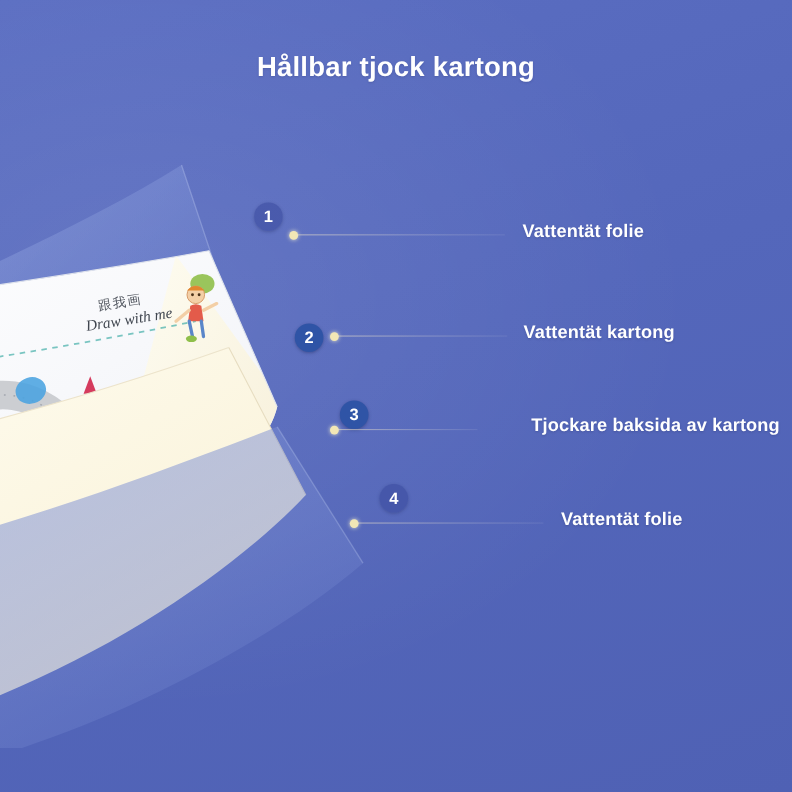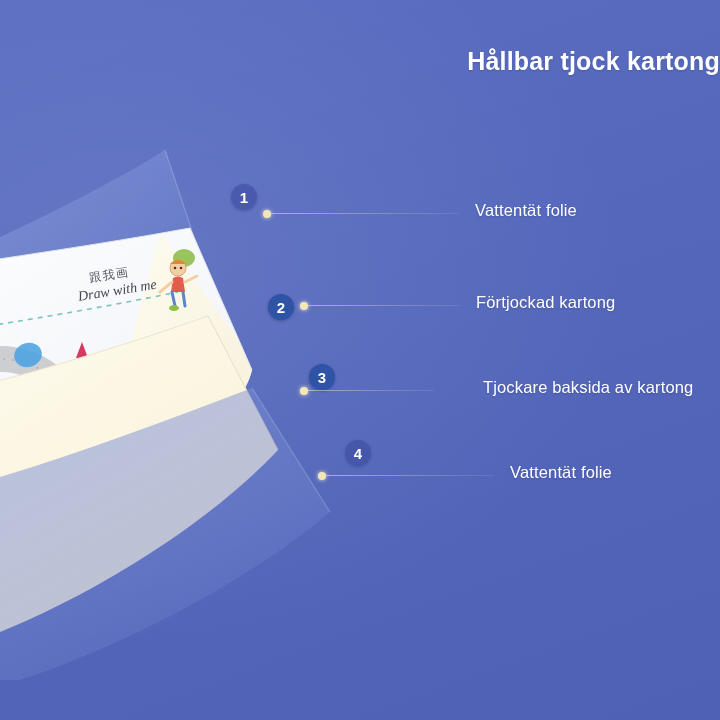--- a/index.html
+++ b/index.html
@@ -23,21 +23,21 @@
       radial-gradient(120% 90% at 18% 38%, rgba(255,255,255,0.085) 0%, rgba(255,255,255,0.0) 58%),
       linear-gradient(160deg, #5b6ec2 0%, #5467bb 46%, #4f61b4 100%);
   }
 
   
   #title {
     position: absolute;
     left: 0;
     top: 47px;
     width: 720px;
-    text-align: right;
+    text-align: center;
     color: #ffffff;
     font-size: 25px;
     font-weight: bold;
     letter-spacing: 0.2px;
     text-shadow: 0 1px 2px rgba(30,40,90,0.22);
   }
 
   
   #art {
     position: absolute;
@@ -75,21 +75,21 @@
     top: -1px;
     left: 6px;
     height: 1px;
     background: linear-gradient(90deg, rgba(235,225,200,0.58) 0%, rgba(225,220,215,0.30) 55%, rgba(220,220,230,0.10) 100%);
   }
   .callout .cap {
     position: absolute;
     top: -13px;
     color: #ffffff;
     font-size: 16.5px;
-    font-weight: normal;
+    font-weight: bold;
     letter-spacing: 0.15px;
     white-space: nowrap;
     text-shadow: 0 1px 2px rgba(30,40,90,0.25);
   }
 
   
   .badge {
     position: absolute;
     width: 26px;
     height: 26px;
@@ -294,21 +294,21 @@
 
   <div class="callout" style="left:263px; top:214px;">
     <span class="dot"></span>
     <span class="line" style="width:190px;"></span>
     <span class="cap" style="left:212px;">Vattentät folie</span>
   </div>
 
   <div class="callout" style="left:300px; top:306px;">
     <span class="dot"></span>
     <span class="line" style="width:155px;"></span>
-    <span class="cap" style="left:176px;">Förtjockad kartong</span>
+    <span class="cap" style="left:176px;">Vattentät kartong</span>
   </div>
 
   <div class="callout" style="left:300px; top:391px;">
     <span class="dot"></span>
     <span class="line" style="width:128px;"></span>
     <span class="cap" style="left:140px;margin-left:43px;">Tjockare baksida av kartong</span>
   </div>
 
   <div class="callout" style="left:318px; top:476px;">
     <span class="dot"></span>

